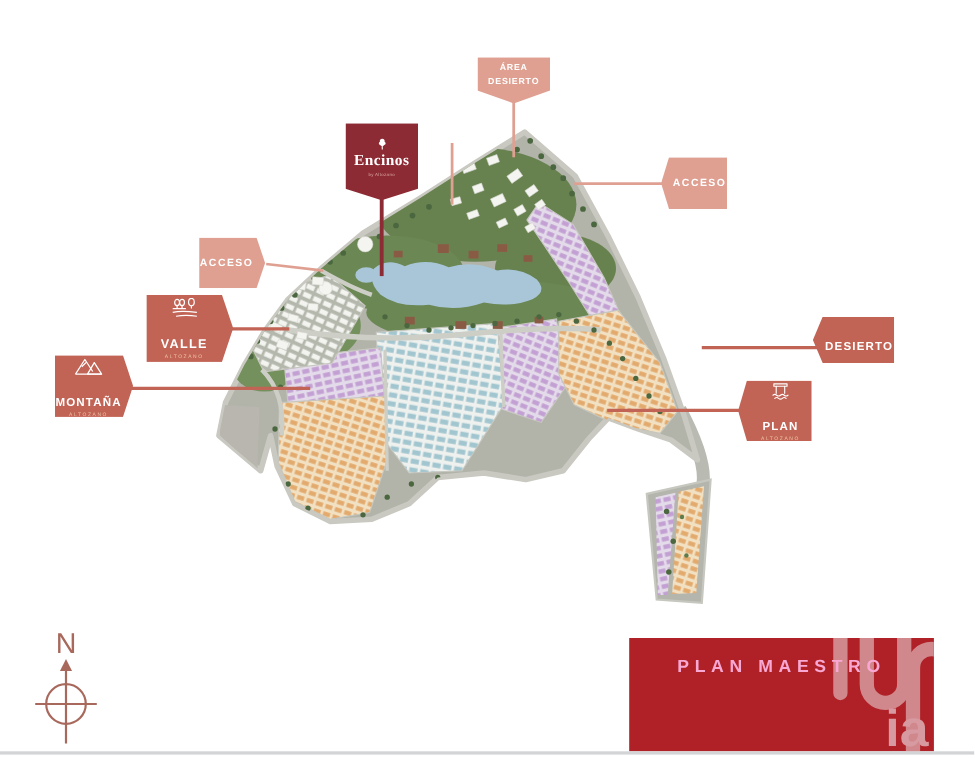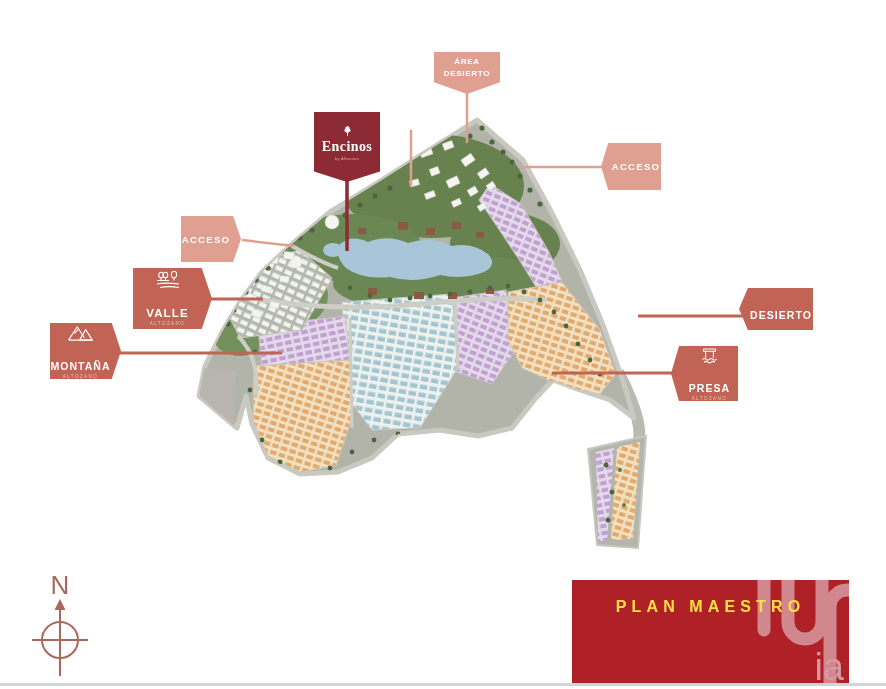--- a/index.html
+++ b/index.html
@@ -38,25 +38,25 @@
   .tag-icon{display:block;}
 
   
   #compass{position:absolute;left:22px;top:572px;width:76px;height:112px;}
   #compass .north{display:block;text-align:center;color:#a8695c;font-size:26px;line-height:26px;}
   #compass svg{display:block;}
 
   
   #banner{position:absolute;left:572px;top:580px;width:277px;height:103px;
           background:#b02127;overflow:hidden;}
-  #banner .title{position:relative;z-index:2;margin-top:18px;text-align:center;color:#fde047;
+  #banner .title{position:relative;z-index:2;margin-top:18px;text-align:center;color:#f9a8d4;
           font-size:16px;letter-spacing:.32em;font-weight:bold;}
   #banner .logo-tubes{position:absolute;right:0;top:0;z-index:1;}
   #banner .logo-ia{position:absolute;right:5px;bottom:-6px;z-index:1;color:#d69aa0;
-          font-size:38px;font-weight:normal;letter-spacing:0;}
+          font-size:47px;font-weight:bold;letter-spacing:0;}
 
   #bottom-line{position:absolute;left:0;top:683px;width:886px;height:3px;background:#d3d4d6;}
 </style>
 </head>
 <body>
 
 <div id="stage">
 
   <svg id="map-svg" viewBox="0 0 886 689" xmlns="http://www.w3.org/2000/svg">
     <defs>
@@ -301,21 +301,21 @@
     <span class="estate-brand">ALTOZANO</span>
   </div>
 
   <div class="tag tag-dark pt-left" id="tag-presa">
     <svg class="tag-icon" width="23" height="21" viewBox="0 0 23 21" fill="none" stroke="#ffffff" stroke-width="1.2" stroke-linecap="round">
       <path d="M4.5 3.5 H18.5 M4.5 6 H18.5 M4.5 3.5 V6 M18.5 3.5 V6"></path>
       <path d="M7 6 V13.5 M16 6 V13.5"></path>
       <path d="M3.5 15.5 Q5.5 13.8 7.5 15.5 Q9.5 17.2 11.5 15.5 Q13.5 13.8 15.5 15.5 Q17.5 17.2 19.5 15.5"></path>
       <path d="M5.5 18.8 Q7.5 17.1 9.5 18.8 Q11.5 20.5 13.5 18.8 Q15.5 17.1 17.5 18.8"></path>
     </svg>
-    <span class="estate-name">PRESA</span>
+    <span class="estate-name">PLAN</span>
     <span class="estate-brand">ALTOZANO</span>
   </div>
 
   <div id="compass">
     <span class="north">N</span>
     <svg width="76" height="82" viewBox="0 0 76 82" fill="none" stroke="#a8695c" stroke-width="2">
       <polygon points="38,1 32.5,12 43.5,12" fill="#a8695c" stroke="none"></polygon>
       <line x1="38" y1="10" x2="38" y2="78"></line>
       <line x1="10" y1="42" x2="66" y2="42"></line>
       <circle cx="38" cy="42" r="18"></circle>

